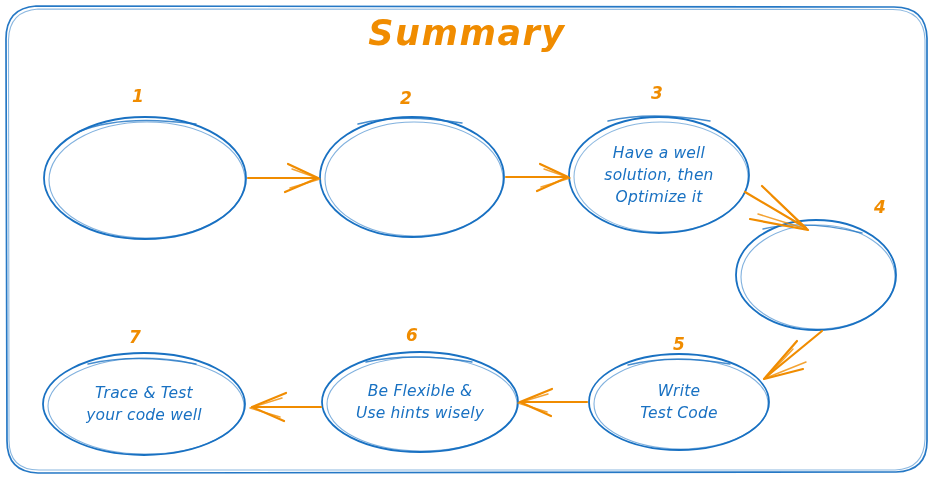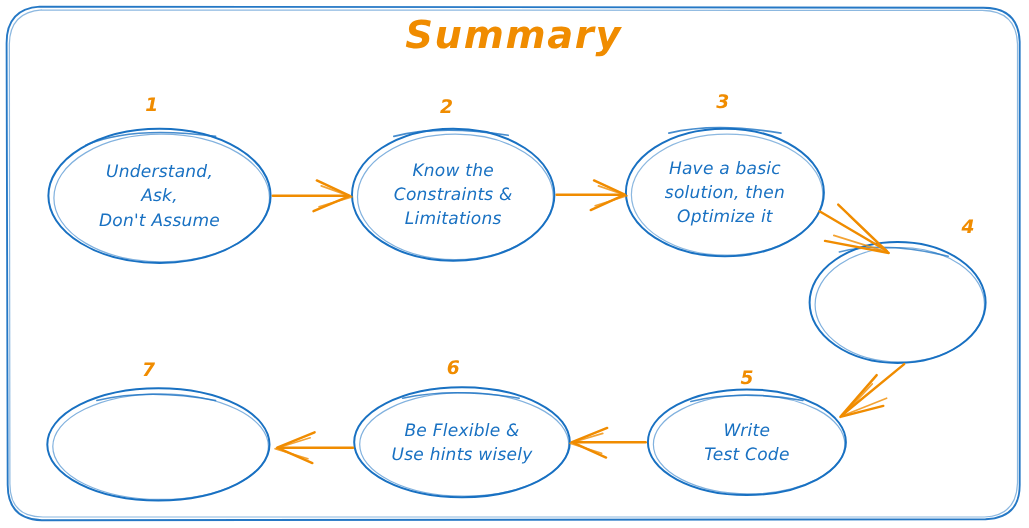--- a/index.html
+++ b/index.html
@@ -151,39 +151,35 @@
     <g fill="none" stroke="#f08c00" stroke-width="2.2" stroke-linecap="round" stroke-linejoin="round">
       <path d="M 321 407 L 254 407"></path>
       <path d="M 286 393 L 252 407 L 284 421"></path>
       <path d="M 282 398 L 250 408 L 280 417" stroke-width="1.5" opacity="0.8"></path>
     </g>
   </svg>
 
   <div id="diagram-title">Summary</div>
 
   <div class="node-number" style="left:138px; top:96px;">1</div>
-  <div class="node-label" style="left:145px; top:178px;">Understand,
-Ask,
-Don't Assume</div>
 
   <div class="node-number" style="left:406px; top:98px;">2</div>
-  <div class="node-label" style="left:412px; top:177px;">Know the
-Constraints &amp;
-Limitations</div>
 
   <div class="node-number" style="left:657px; top:93px;">3</div>
-  <div class="node-label" style="left:659px; top:175px;">Have a basic
+  <div class="node-label" style="left:659px; top:175px;">Have a well
 solution, then
 Optimize it</div>
 
   <div class="node-number" style="left:880px; top:207px;">4</div>
 
   <div class="node-number" style="left:679px; top:344px;">5</div>
   <div class="node-label" style="left:679px; top:402px;">Write
 Test Code</div>
 
   <div class="node-number" style="left:412px; top:335px;">6</div>
   <div class="node-label" style="left:420px; top:402px;">Be Flexible &amp;
 Use hints wisely</div>
 
   <div class="node-number" style="left:135px; top:337px;">7</div>
+  <div class="node-label" style="left:144px; top:404px;">Trace &amp; Test
+your code well</div>
 
 </div>
 
 </body></html>

